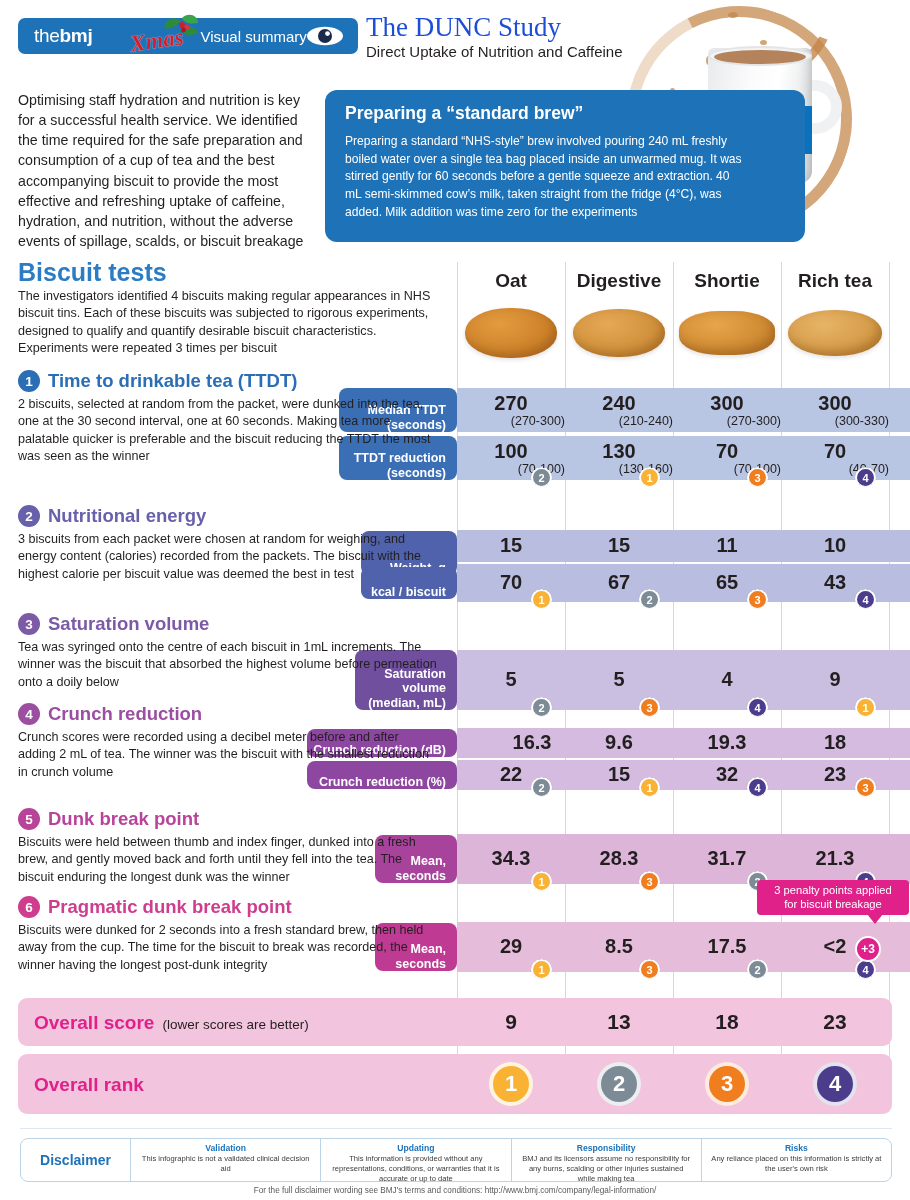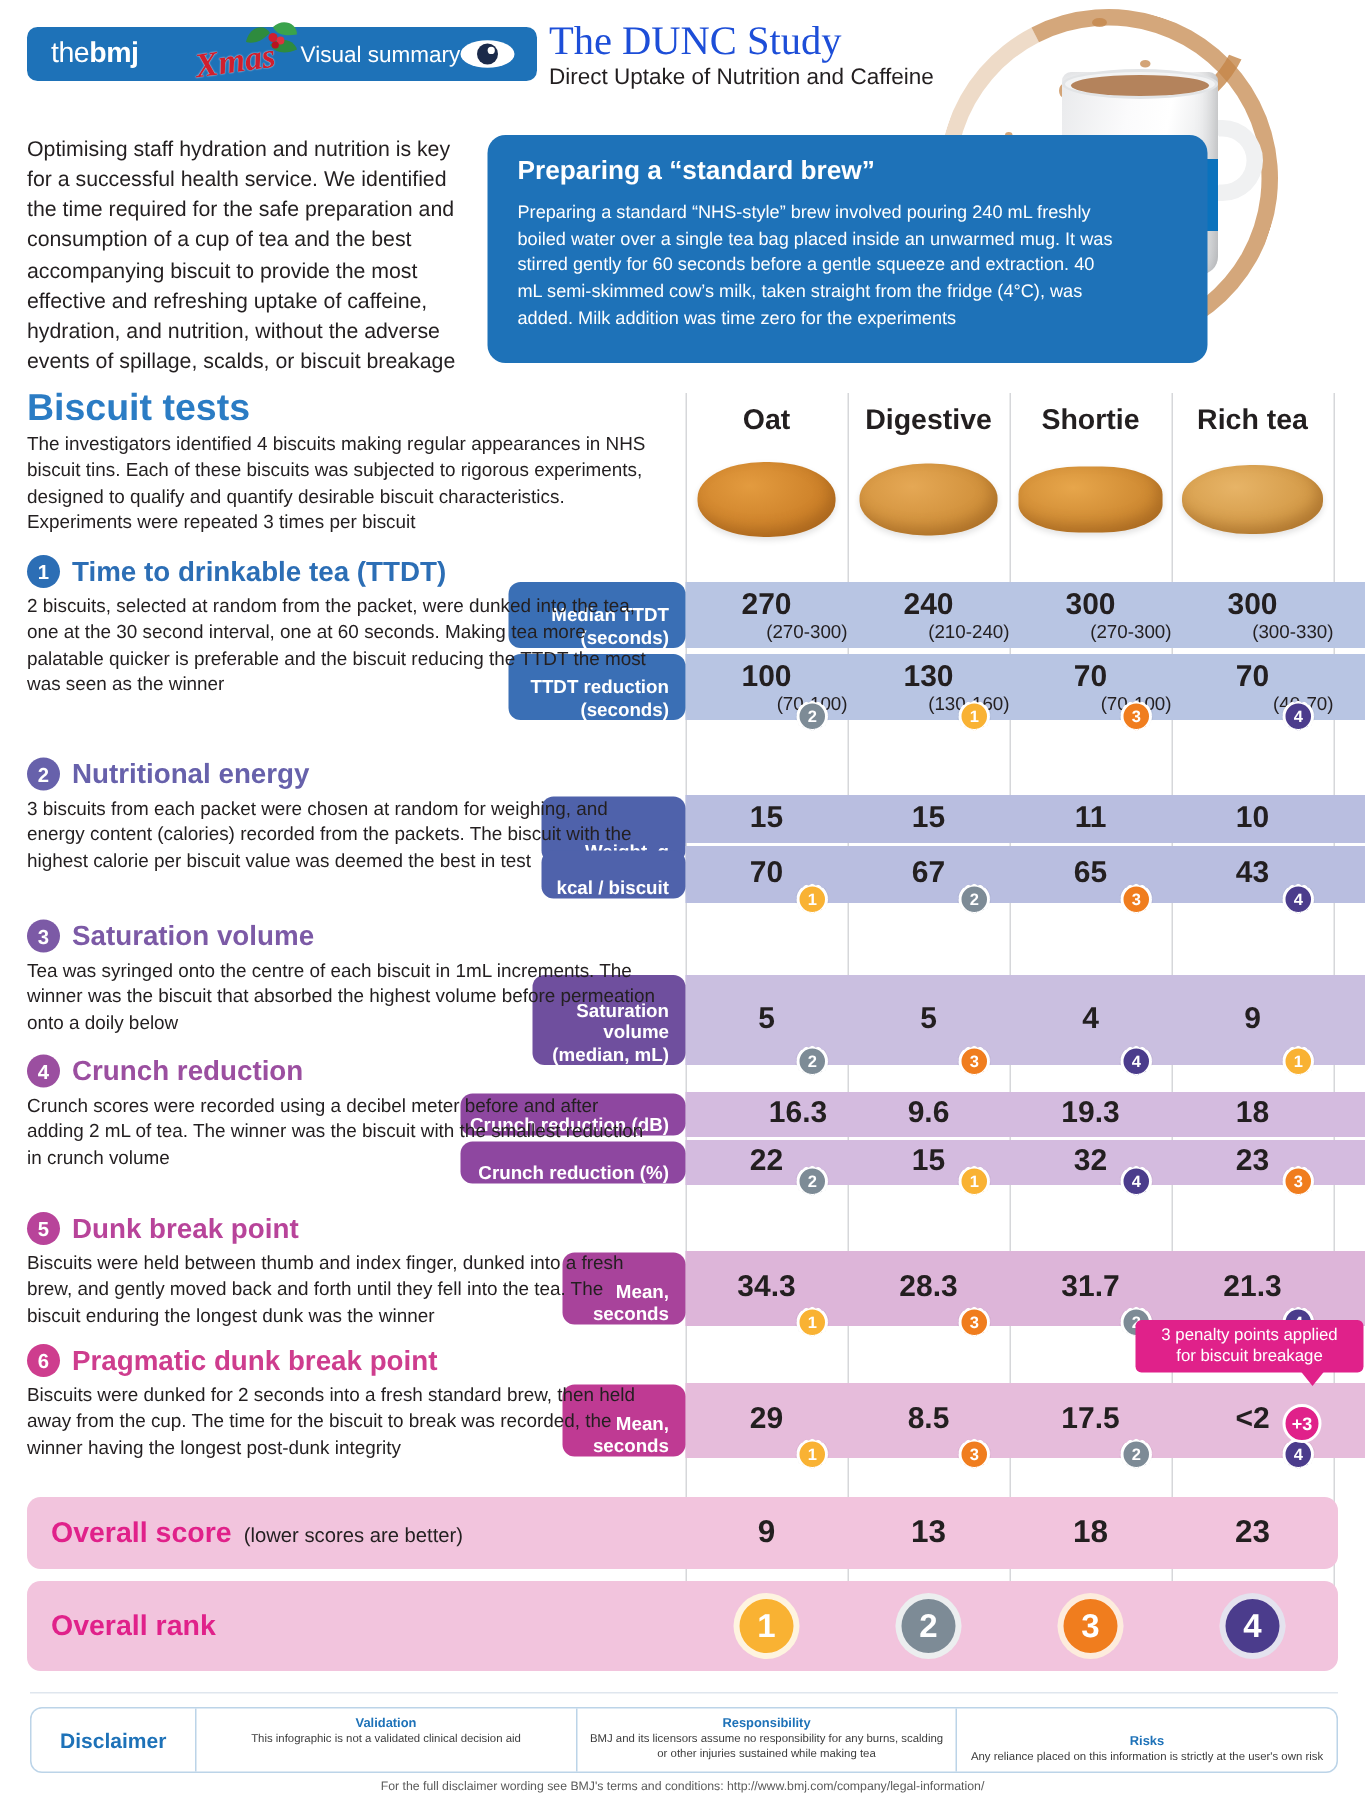--- a/index.html
+++ b/index.html
@@ -214,21 +214,21 @@
   }
   .disc-title {
     width: 110px; display: flex; align-items: center; justify-content: center;
     font-size: 14px; font-weight: bold; color: #1e72b8;
     border-right: 1px solid #bcd4e8;
   }
   .disc-item {
     flex: 1; padding: 4px 8px; text-align: center;
     border-right: 1px solid #bcd4e8;
   }
-  .disc-item:last-child { border-right: none; margin-top: 12px; }
+  .disc-item:last-child { border-right: none; }
   .disc-item .h { font-size: 8.6px; font-weight: bold; color: #1e72b8; }
   .disc-item .b { font-size: 7.6px; line-height: 1.3; color: #3b3b3b; margin-top: 1px; }
   .disc-foot {
     position: absolute; left: 0; top: 1186px; width: 910px; text-align: center;
     font-size: 8.2px; color: #5a5a5a;
   }
   .topline { position: absolute; left: 20px; top: 1128px; width: 872px; height: 1px; background: #dfe6ee; }
 </style>
 </head>
 <body>
@@ -414,20 +414,24 @@
     </div>
 
   <div class="topline"></div>
   <div class="disc-box">
     <div class="disc-title">Disclaimer</div>
     <div class="disc-item">
       <div class="h">Validation</div>
       <div class="b">This infographic is not a validated clinical decision aid</div>
     </div>
     <div class="disc-item">
+      <div class="h">Updating</div>
+      <div class="b">This information is provided without any representations, conditions, or warranties that it is accurate or up to date</div>
+    </div>
+    <div class="disc-item">
       <div class="h">Responsibility</div>
       <div class="b">BMJ and its licensors assume no responsibility for any burns, scalding or other injuries sustained while making tea</div>
     </div>
     <div class="disc-item">
       <div class="h">Risks</div>
       <div class="b">Any reliance placed on this information is strictly at the user's own risk</div>
     </div>
   </div>
   <div class="disc-foot">For the full disclaimer wording see BMJ's terms and conditions: http://www.bmj.com/company/legal-information/</div>
 

